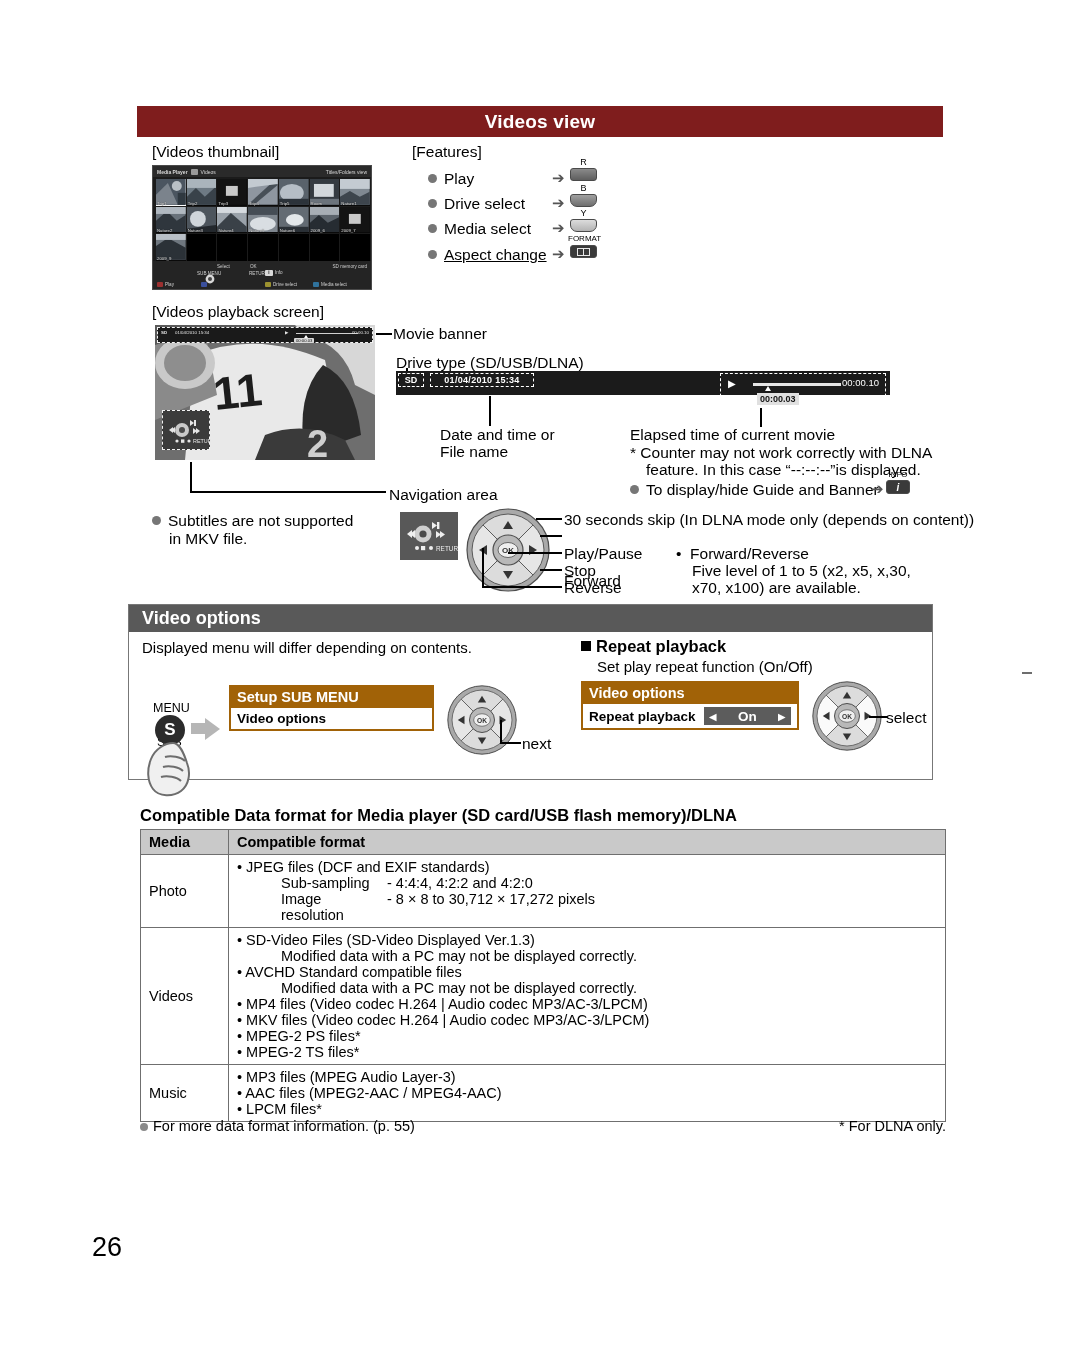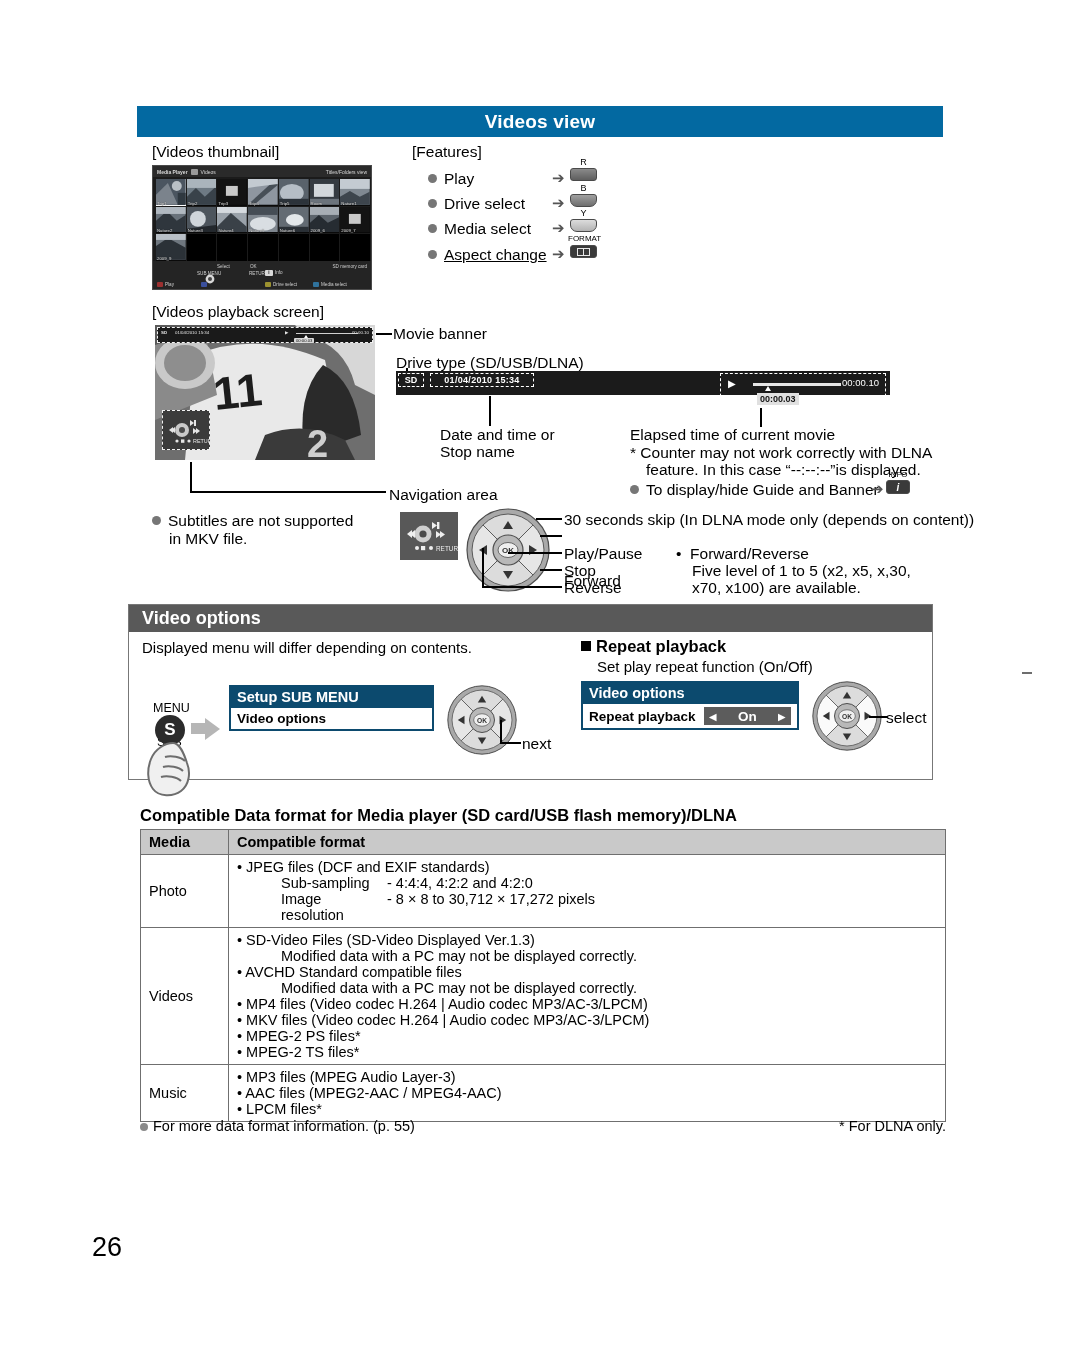--- a/index.html
+++ b/index.html
@@ -10,21 +10,21 @@
     font-family:"Liberation Sans", sans-serif;
     color:#000;
     position:relative;
     overflow:hidden;
   }
   .page { position:absolute; left:0; top:0; width:1080px; height:1353px; }
 
   
   .section-bar {
     position:absolute; left:137px; top:106px; width:806px; height:31px;
-    background:#0369a1; color:#fff;
+    background:#7f1d1d; color:#fff;
     display:flex; align-items:center; justify-content:center;
   }
   .section-bar .t { font-size:19px; font-weight:bold; letter-spacing:0.2px; }
 
   
   .lbl { position:absolute; font-size:15.5px; white-space:nowrap; }
   .lbl-sm { position:absolute; font-size:14px; white-space:nowrap; }
 
   
   .tv-thumb {
@@ -189,21 +189,21 @@
     font-size:18px; font-weight:bold;
   }
   .vo-text { position:absolute; font-size:15px; }
   .vo-step { position:absolute; font-size:16.5px; font-weight:bold; }
   .circ1 {
     display:inline-block; width:15px; height:15px; border:1.3px solid #000;
     border-radius:50%; font-size:11px; font-weight:normal; text-align:center;
     line-height:13px; margin-right:5px; vertical-align:1px;
   }
   .osd-menu {
-    position:absolute; background:#0c4a6e; padding:2px;
+    position:absolute; background:#a16207; padding:2px;
   }
   .osd-title {
     color:#fff; font-size:14.5px; font-weight:bold; padding:2px 6px 3px 6px;
   }
   .osd-row {
     background:#fff; color:#000; font-size:13.5px; font-weight:bold;
     padding:3px 6px; display:flex; align-items:center;
   }
   .osd-row .val {
     background:#5c5c5c; color:#fff; margin-left:8px; flex:1;
@@ -518,21 +518,21 @@
       <span class="bb-play">▶</span>
       <span class="bb-bar"></span>
       <span class="bb-knob"></span>
       <span class="bb-total">00:00.10</span>
       <span class="bb-cur">00:00.03</span>
     </div>
   </div>
 
   <div class="line vline" style="left:489px; top:396px; height:30px;"></div>
   <div class="lbl" style="left:440px; top:426px;">Date and time or</div>
-  <div class="lbl" style="left:440px; top:443px;">Stop name</div>
+  <div class="lbl" style="left:440px; top:443px;">File name</div>
 
   <div class="line vline" style="left:760px; top:408px; height:19px;"></div>
   <div class="lbl" style="left:630px; top:426px;">Elapsed time of current movie</div>
   <div class="lbl" style="left:630px; top:444px;">* Counter may not work correctly with DLNA</div>
   <div class="lbl" style="left:646px; top:461px;">feature. In this case “--:--:--”is displayed.</div>
 
   <div class="feat-item" style="left:630px; top:481px;">
     <span class="bullet"></span><span>To display/hide Guide and Banner</span>
   </div>
   <div class="arrow-r" style="left:871px; top:480px;">➔</div>

